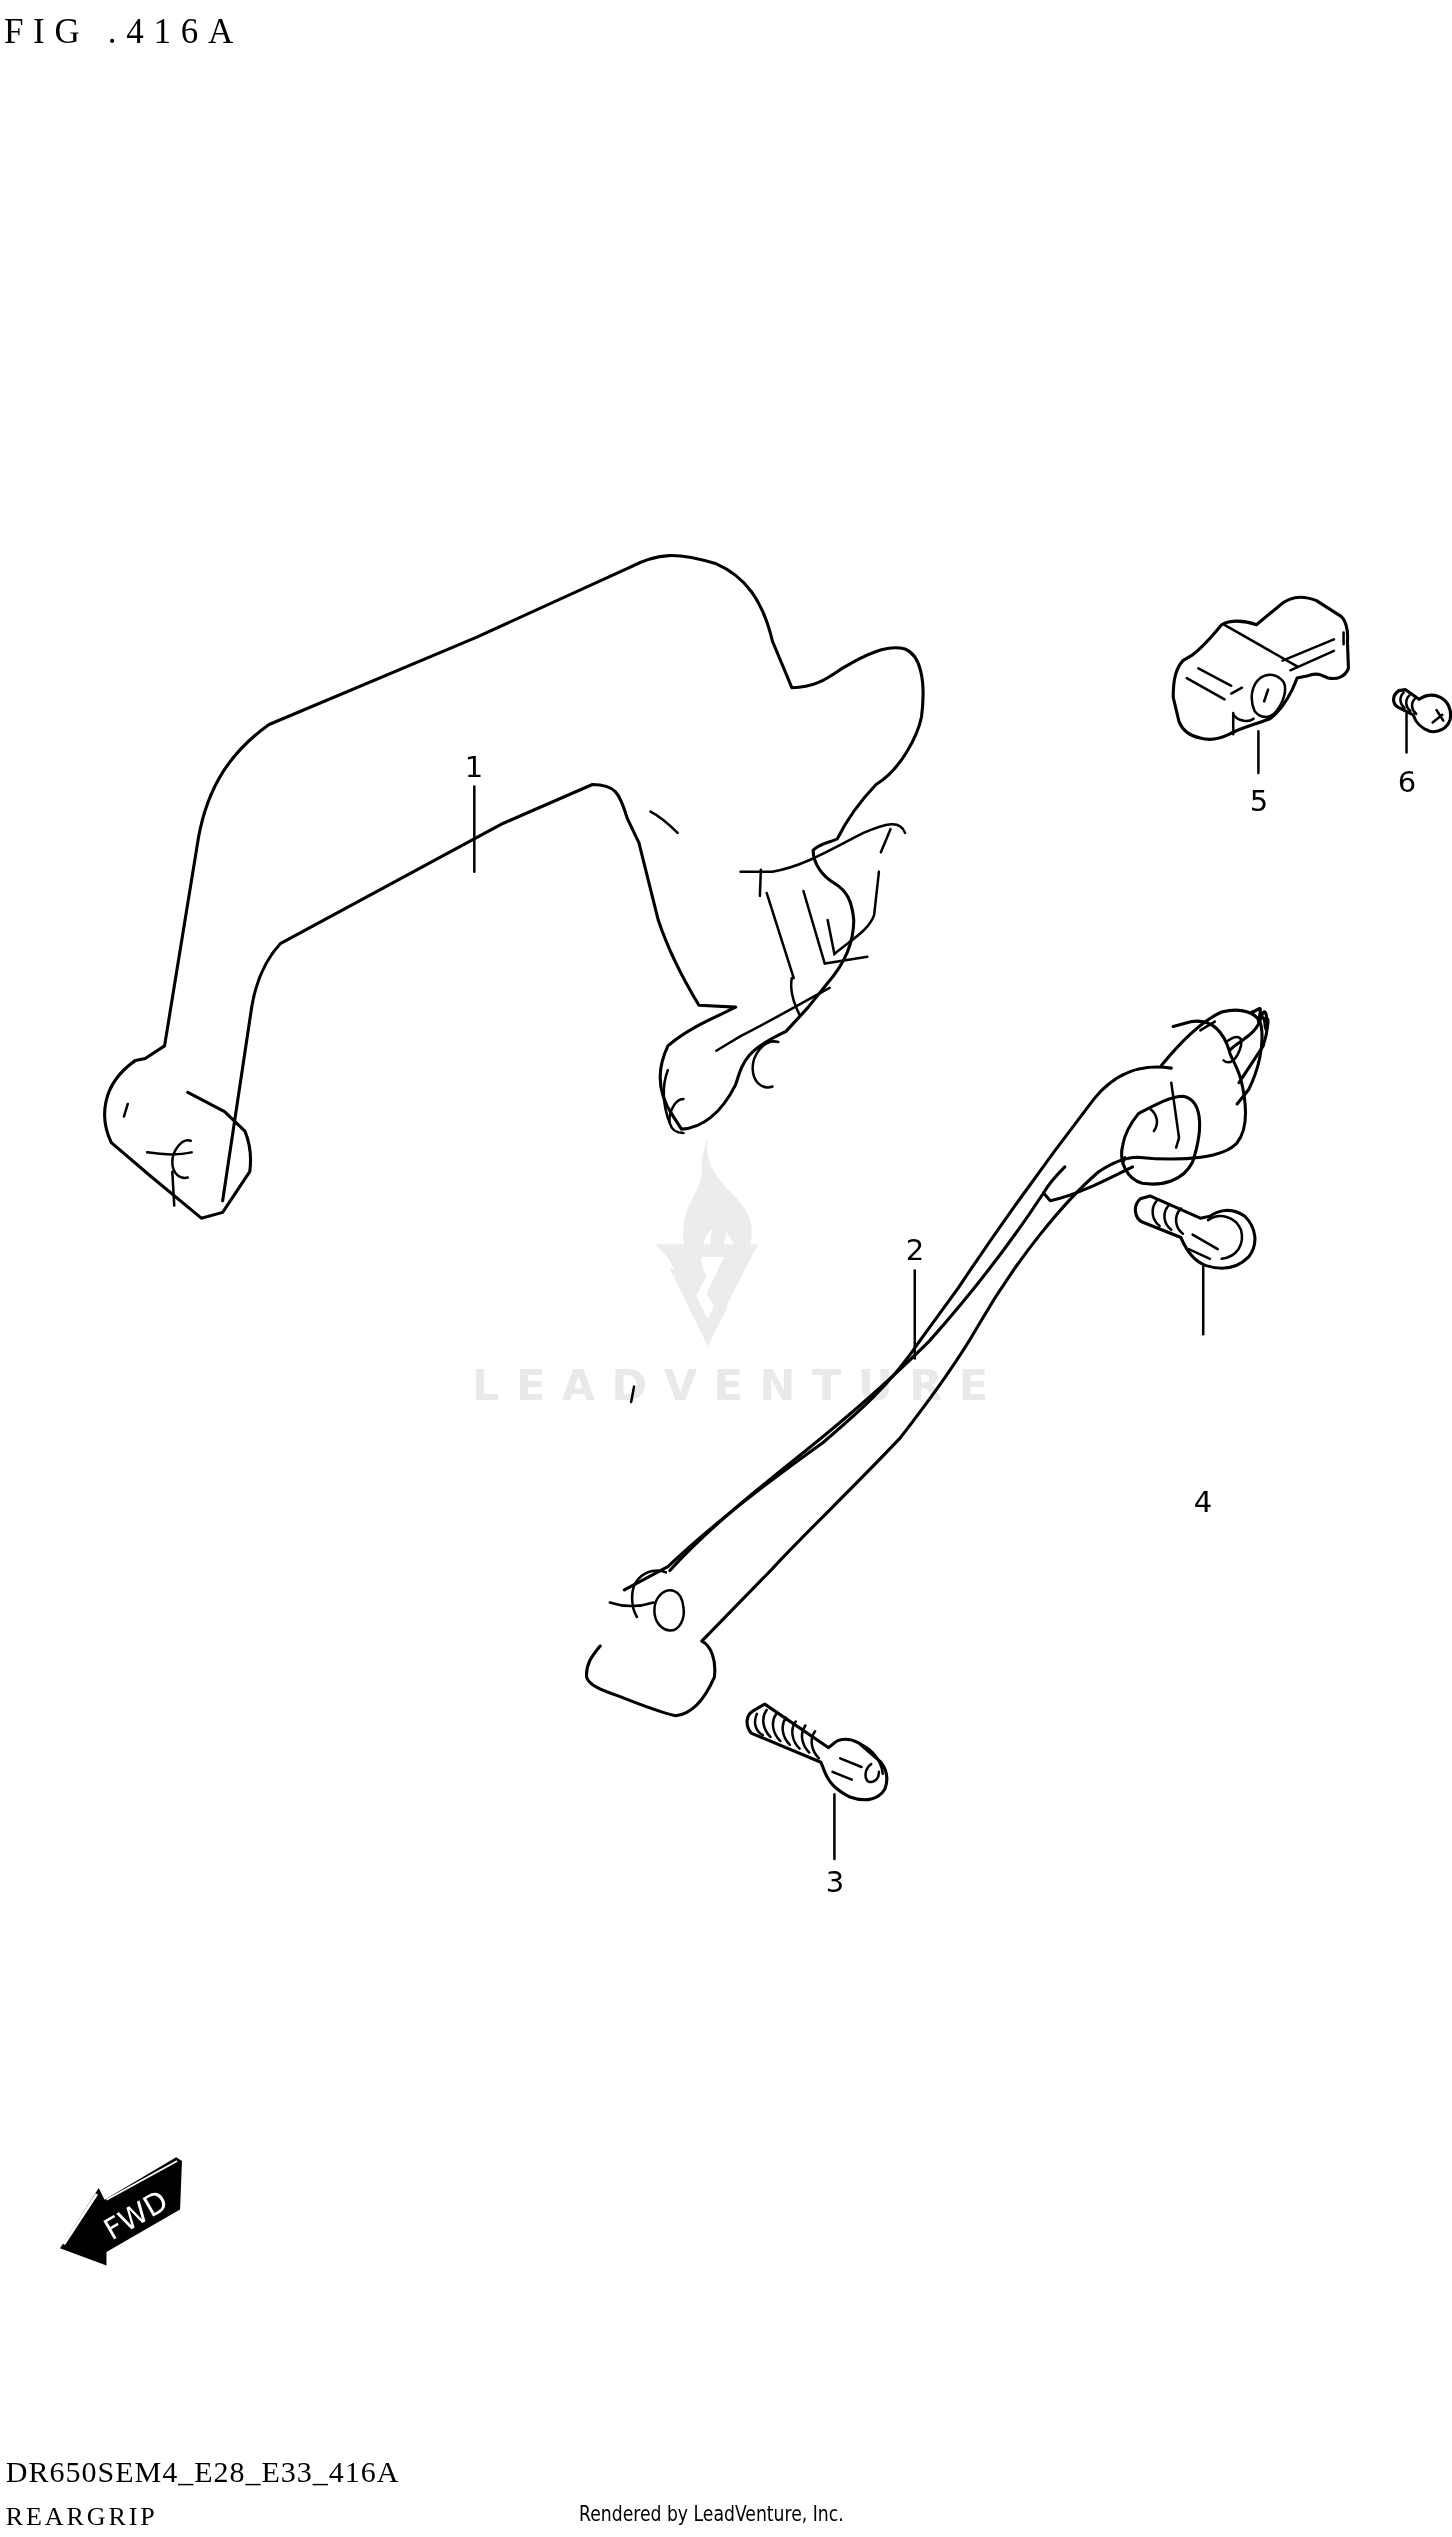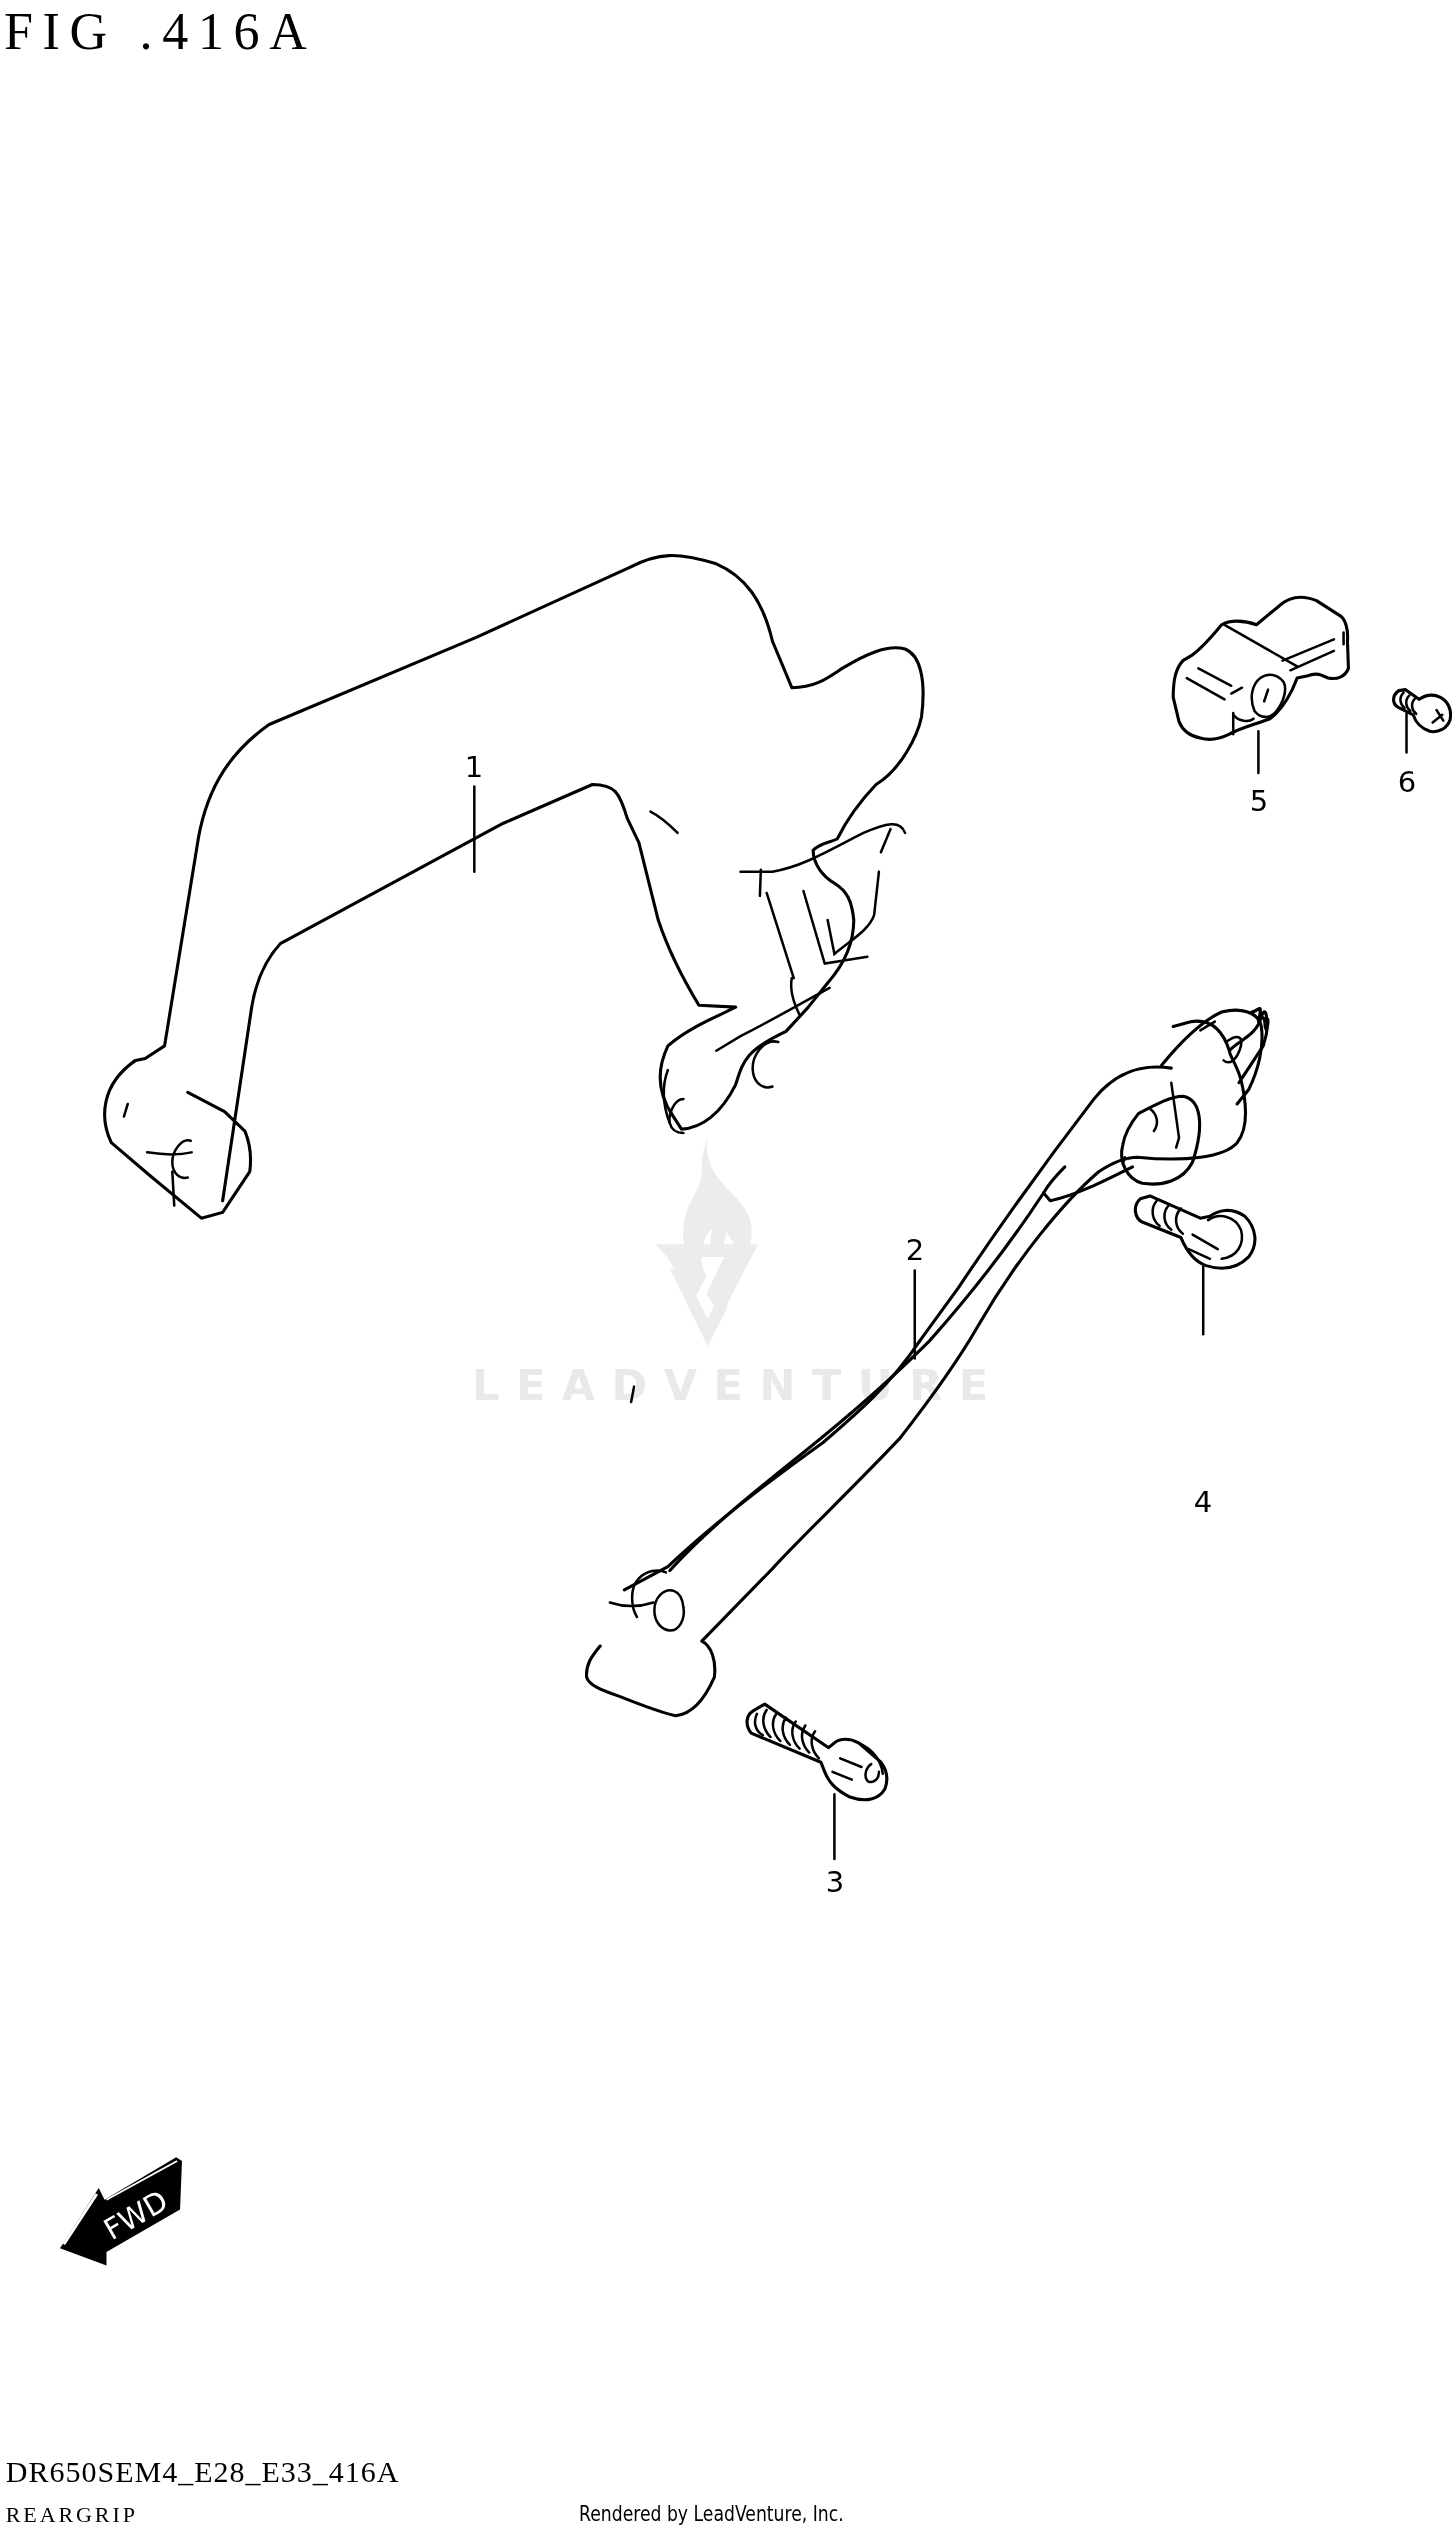--- a/index.html
+++ b/index.html
@@ -1,42 +1,42 @@
 <!DOCTYPE html>
 <html><head>
 <meta charset="utf-8">
 <style>
   html, body { margin: 0; padding: 0; background: #ffffff; }
   body { width: 1452px; height: 2538px; position: relative; overflow: hidden; }
   .page { position: absolute; left: 0; top: 0; width: 1452px; height: 2538px; }
   .fig-title {
     position: absolute; left: 3.9px; top: 1.9px;
     font-family: "Liberation Serif", "DejaVu Serif", serif;
-    font-size: 52px; letter-spacing: 9.7px; color: #000; line-height: 60px;
+    font-size: 35px; letter-spacing: 9.7px; color: #000; line-height: 60px;
   }
   .drawing { position: absolute; left: 0; top: 0; }
   .drawing .ln { fill: none; stroke: #000; stroke-width: 3.2; stroke-linecap: round; stroke-linejoin: round; }
   .drawing .thin { fill: none; stroke: #000; stroke-width: 2.6; stroke-linecap: round; }
   .callout {
     position: absolute; font-family: "DejaVu Sans", sans-serif; font-size: 29px; color: #000;
     line-height: 31px; transform: translateX(-50%);
   }
   .watermark { position: absolute; left: 0; top: 0; pointer-events: none; }
   .wm-text {
     position: absolute; left: 472px; top: 1360px;
     font-family: "DejaVu Sans", sans-serif; font-weight: bold; font-size: 43px;
     letter-spacing: 16.5px; color: #e9e9e9;
   }
   .code-line {
     position: absolute; left: 5.8px; top: 2455px;
     font-family: "Liberation Serif", "DejaVu Serif", serif; font-size: 30px; color: #000; letter-spacing: 1px;
   }
   .name-line {
     position: absolute; left: 5.8px; top: 2502px;
-    font-family: "Liberation Serif", "DejaVu Serif", serif; font-size: 22px; color: #000; letter-spacing: 2.9px;
+    font-family: "Liberation Serif", "DejaVu Serif", serif; font-size: 26px; color: #000; letter-spacing: 2.9px;
   }
   .rendered-by {
     position: absolute; left: 579px; top: 2502px;
     font-family: "DejaVu Sans", sans-serif; font-size: 21px; color: #000; transform: scaleX(0.82); transform-origin: left top;
   }
 </style>
 </head>
 <body>
 
 <div class="page">

